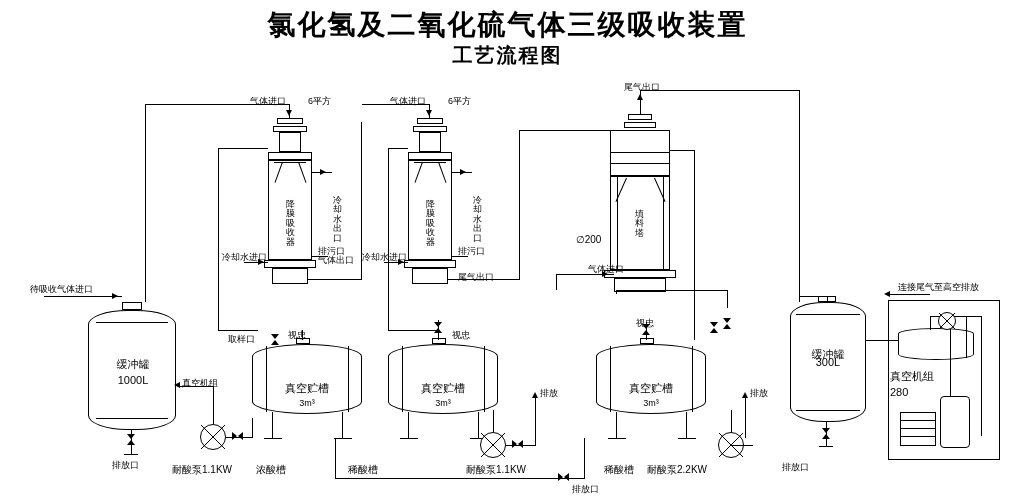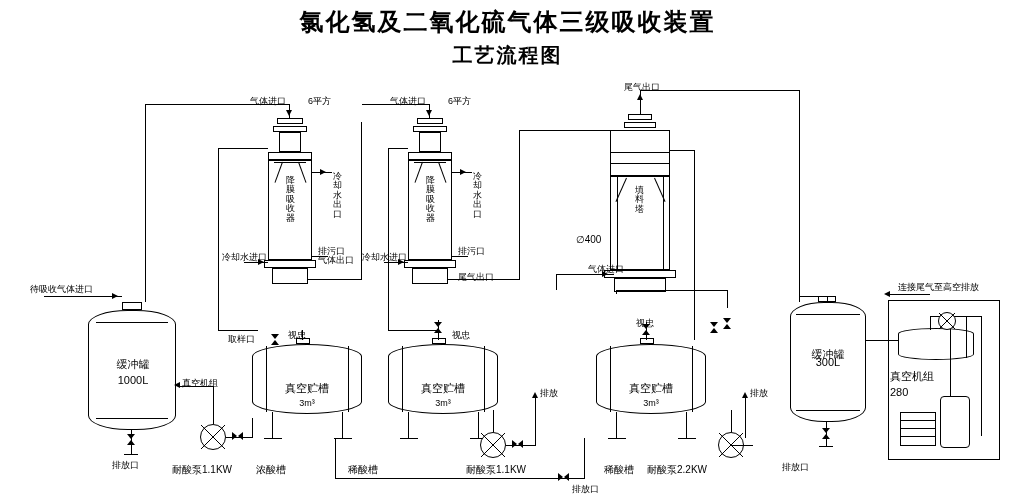--- a/index.html
+++ b/index.html
@@ -18,35 +18,36 @@
     overflow: hidden;
   }
   .title {
     position: absolute;
     width: 100%;
     text-align: center;
     font-weight: bold;
     color: #000;
     letter-spacing: 2px;
   }
-  #title1 { top: 6px; font-size: 24px; }
+  #title1 { top: 6px; font-size: 28px; }
   #title2 { top: 42px; font-size: 20px; }
 
   .lbl {
     position: absolute;
     font-size: 9px;
     color: #000;
     line-height: 1.15;
     white-space: nowrap;
   }
   .lbl.vert {
     white-space: normal;
     width: 11px;
     text-align: center;
     line-height: 1.05;
+    margin-top: 24px;
   }
   .lbl.big { font-size: 11px; }
   .lbl.med { font-size: 10px; }
 
   
   .h, .v {
     position: absolute;
     background: #000;
   }
   .h { height: 1px; }
@@ -280,21 +281,21 @@
   <div class="col" style="left:610px; top:176px; width:60px; height:94px;"></div>
   <div class="cone" style="left:612px; top:178px; border-left:28px solid transparent; border-right:28px solid transparent; border-top:26px solid transparent;"></div>
   <div class="v" style="left:626px; top:178px; height:26px; transform:rotate(24deg); transform-origin:top;"></div>
   <div class="v" style="left:654px; top:178px; height:26px; transform:rotate(-24deg); transform-origin:top;"></div>
   <div class="v" style="left:617px; top:176px; height:94px;"></div>
   <div class="v" style="left:663px; top:176px; height:94px;"></div>
   <div class="flange" style="left:604px; top:270px; width:72px; height:8px;"></div>
   <div class="col" style="left:614px; top:278px; width:52px; height:14px;"></div>
 
   <div class="lbl vert" style="left:634px; top:186px;">填料塔</div>
-  <div class="lbl med" style="left:576px; top:234px;">∅400</div>
+  <div class="lbl med" style="left:576px; top:234px;">∅200</div>
   <div class="lbl" style="left:624px; top:82px;">尾气出口</div>
   <div class="arrow-u" style="left:637px; top:94px;"></div>
 
   <div class="lbl" style="left:588px; top:264px;">气体进口</div>
   <div class="h" style="left:556px; top:274px; width:58px;"></div>
   <div class="arrow-r" style="left:602px; top:271px;"></div>
   <div class="v" style="left:556px; top:274px; height:16px;"></div>
 
   <div class="v" style="left:694px; top:150px; height:190px;"></div>
   <div class="h" style="left:670px; top:150px; width:24px;"></div>

